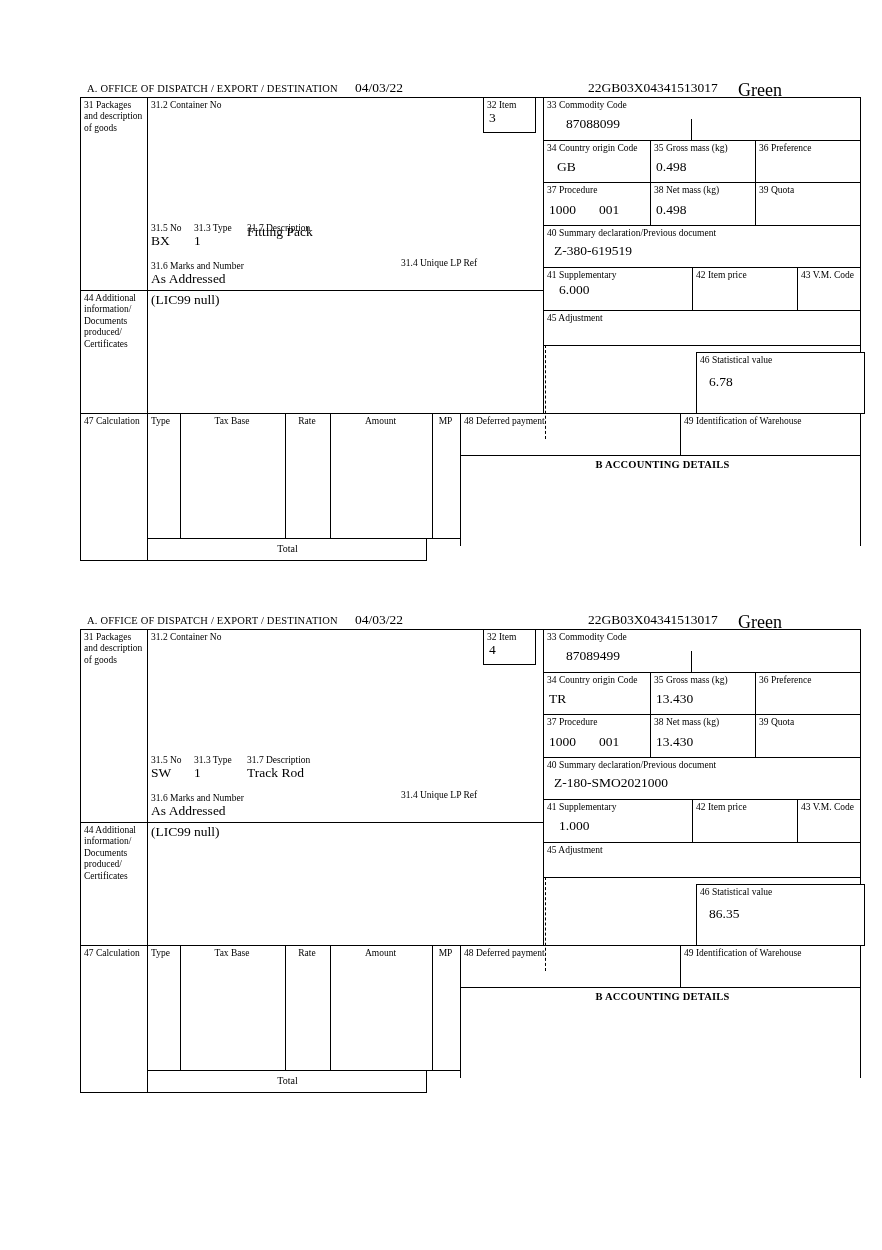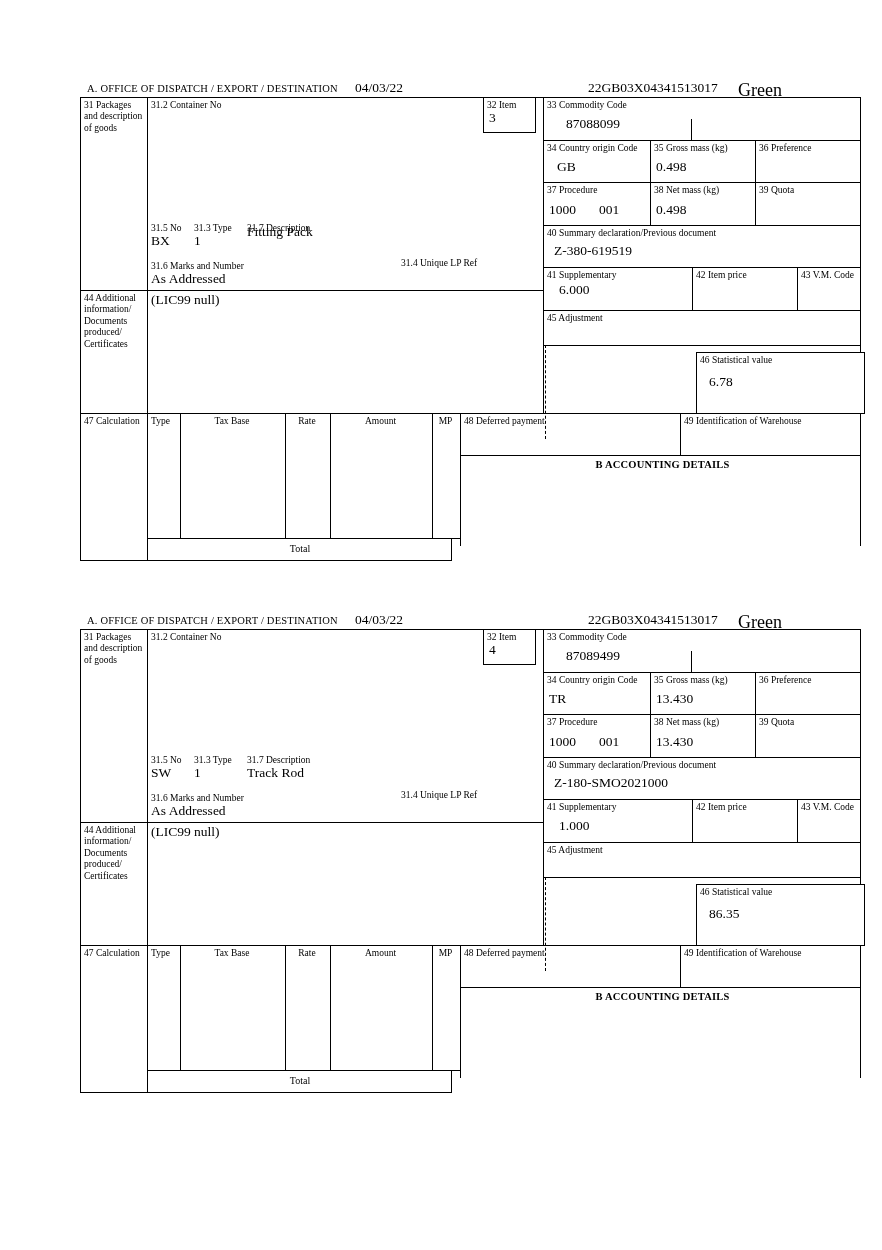--- a/index.html
+++ b/index.html
@@ -40,21 +40,21 @@
   .c45{left:463px;top:230px;width:318px;height:36px;}
   .c46{left:616px;top:272px;width:169px;height:62px;}
   .rseg{position:absolute;left:780px;top:265px;width:1px;height:8px;background:#000;}
   .dashv{position:absolute;left:465px;top:265px;width:0;height:94px;border-left:1px dashed #000;}
   .tick{position:absolute;left:147px;top:21px;width:1px;height:22px;background:#000;}
   .tc1{left:67px;top:333px;width:34px;height:126px;}
   .tc2{left:100px;top:333px;width:106px;height:126px;}
   .tc3{left:205px;top:333px;width:46px;height:126px;}
   .tc4{left:250px;top:333px;width:103px;height:126px;}
   .tc5{left:352px;top:333px;width:29px;height:126px;}
-  .trow{left:67px;top:458px;width:305px;height:23px;}
+  .trow{left:67px;top:458px;width:280px;height:23px;}
   .trow .lbl{text-align:center;font-size:10px;padding-top:4px;}
   .c48{left:380px;top:333px;width:221px;height:43px;}
   .c49{left:600px;top:333px;width:181px;height:43px;}
   .cbacc{left:380px;top:375px;width:401px;height:91px;border-bottom:none;}
   .bacc-lbl{font-size:10.5px;font-weight:bold;padding:3px 0 0 4px;letter-spacing:.2px;text-align:center;}
 </style>
 </head>
 <body>
 
 <div class="section s0">

